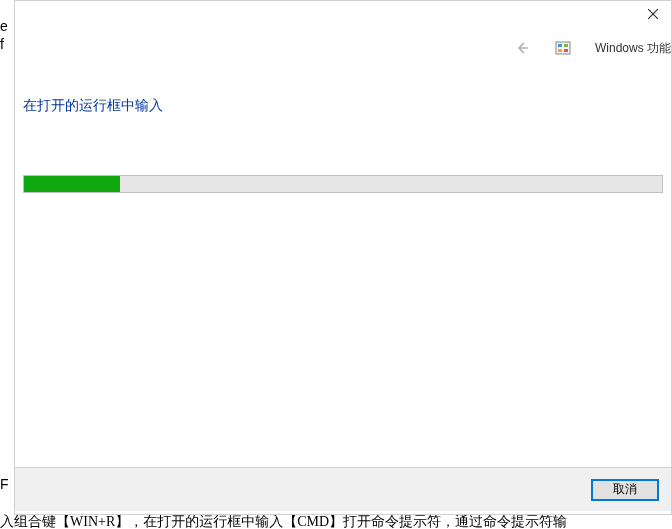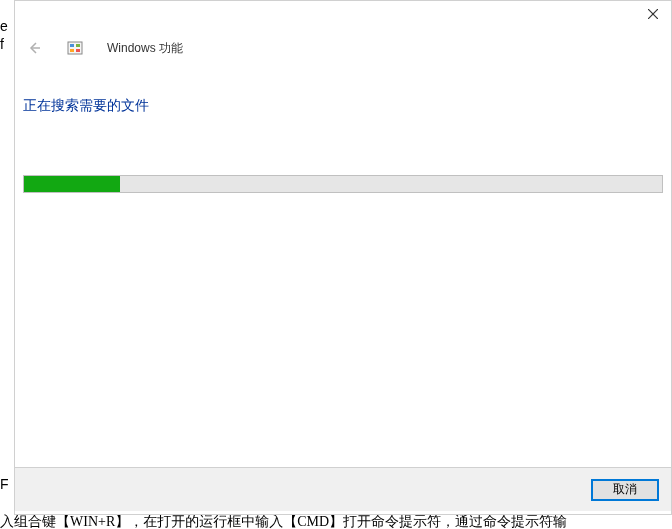--- a/index.html
+++ b/index.html
@@ -43,20 +43,21 @@
     }
     .close-btn svg {
       width: 10px;
       height: 10px;
     }
     .header-row {
       display: flex;
       align-items: center;
       padding: 8px 0 0 10px;
       gap: 24px;
+      justify-content: flex-end;
     }
     .back-arrow {
       width: 18px;
       height: 18px;
       display: flex;
       align-items: center;
       justify-content: center;
       color: #b0b0b0;
     }
     .back-arrow svg {
@@ -193,21 +194,21 @@
         <rect x="3" y="4" width="4" height="3" fill="#4a90d9"></rect>
         <rect x="9" y="4" width="4" height="3" fill="#7cb342"></rect>
         <rect x="3" y="9" width="4" height="3" fill="#ffa726"></rect>
         <rect x="9" y="9" width="4" height="3" fill="#ef5350"></rect>
       </svg>
     </div>
     <span class="header-title">Windows 功能</span>
   </div>
 
   <div class="content">
-    <div class="status-text">正在搜索需要的文件</div>
+    <div class="status-text">在打开的运行框中输入</div>
     <div class="progress-container">
       <div class="progress-fill" style="width:15%"></div>
     </div>
   </div>
 
   <div class="button-bar">
     <button class="cancel-button">取消</button>
   </div>
 </div>
 

